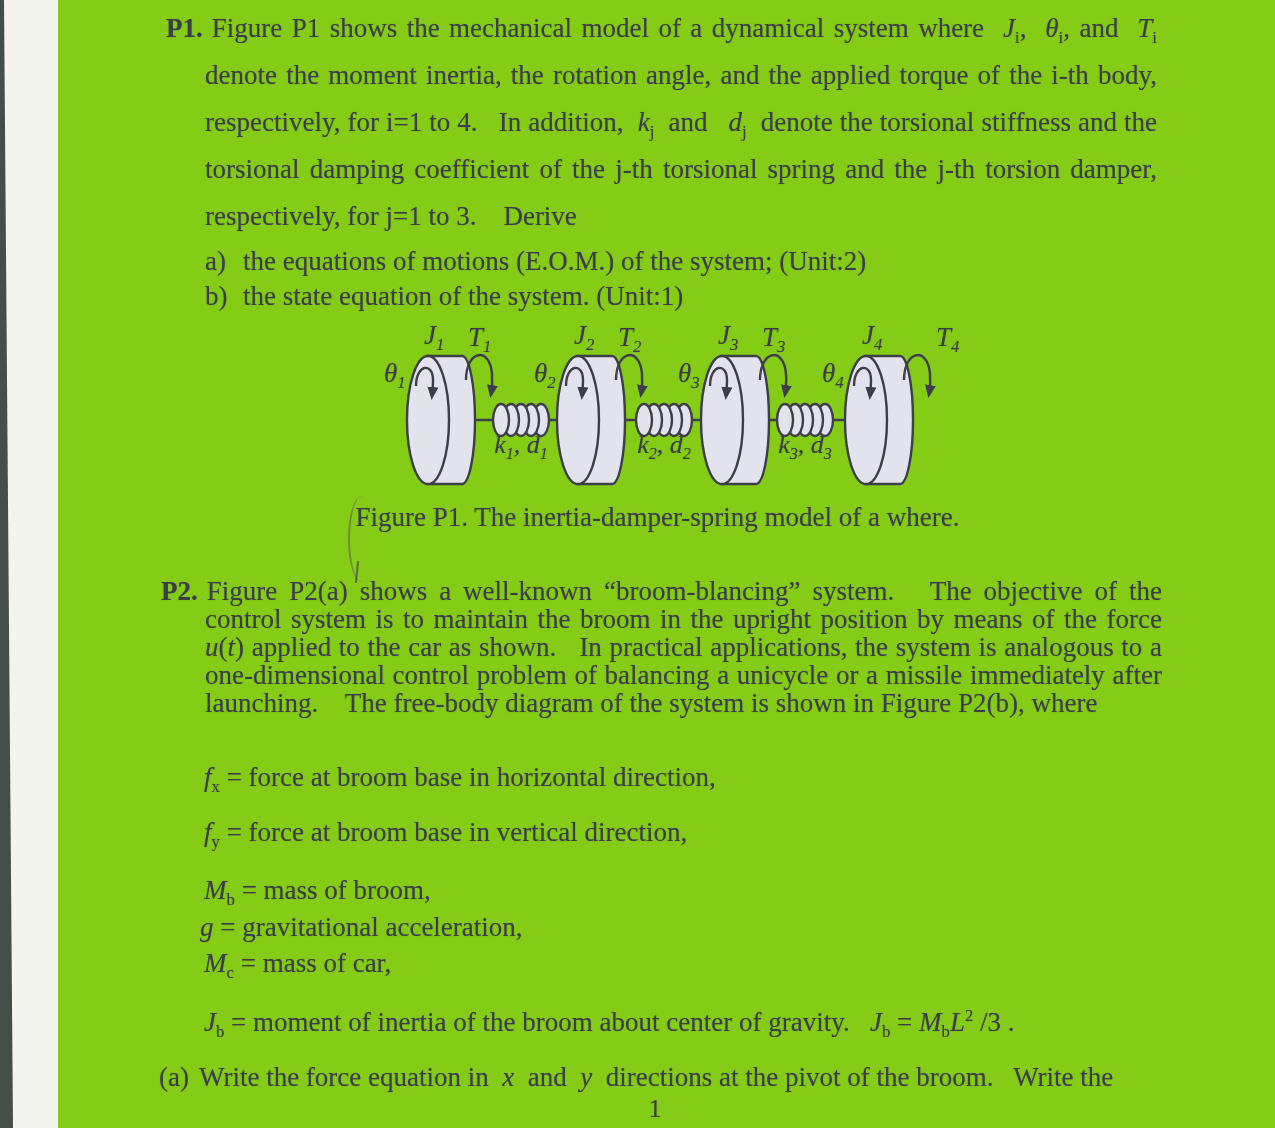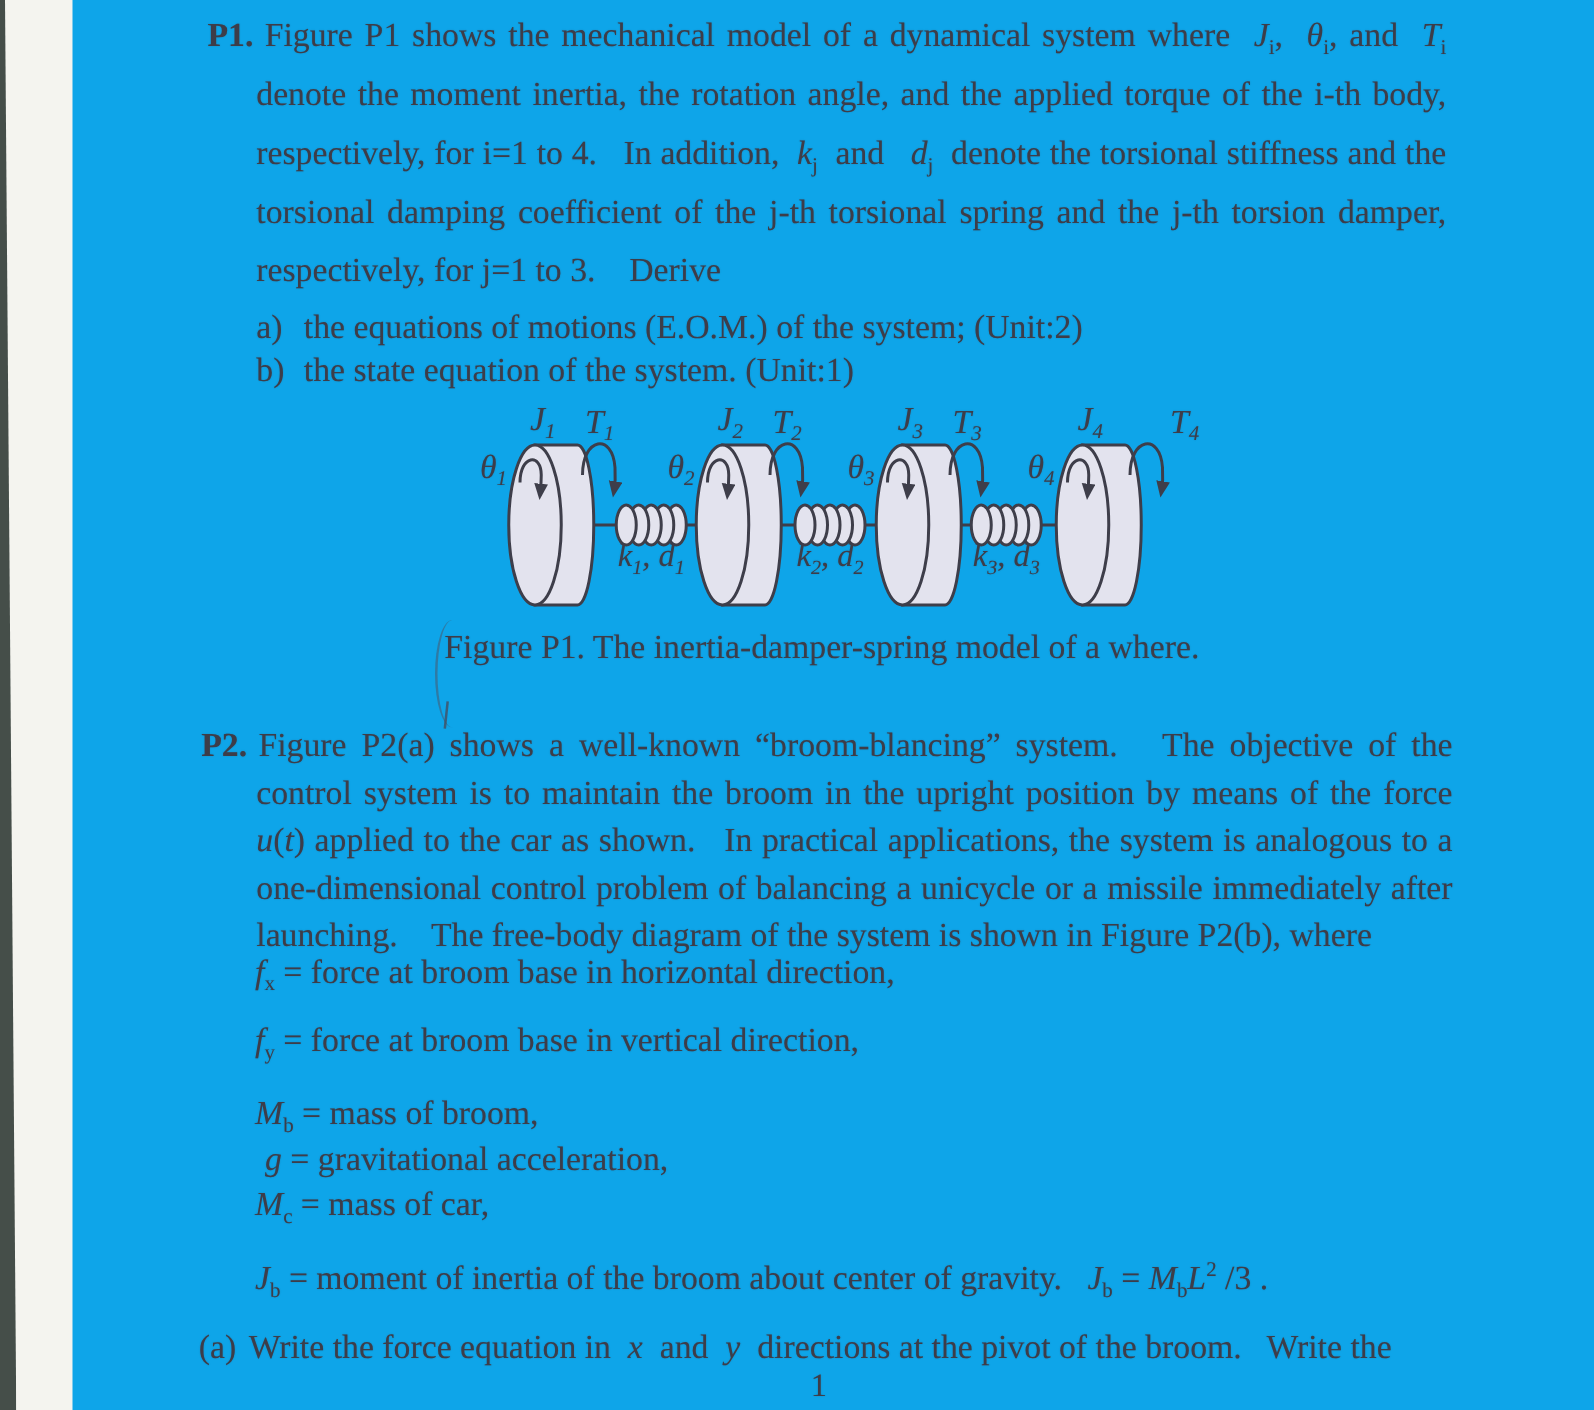--- a/index.html
+++ b/index.html
@@ -1,30 +1,30 @@
 <!DOCTYPE html>
 <html><head>
 <meta charset="utf-8">
 <style>
   html,body{margin:0;padding:0;background:#39423d;}
   .sheet{
     position:relative;width:1275px;height:1128px;overflow:hidden;
-    background:#0ea5e9;
+    background:#84cc16;
     font-family:"Liberation Serif","DejaVu Serif",serif;
     color:#3d3d49;
     text-shadow:0 0 1px rgba(62,62,78,.45);
   }
   .edge-white{position:absolute;left:0;top:0;width:58px;height:1128px;background:#f4f4ef;}
   .edge-dark{
     position:absolute;left:0;top:0;width:16px;height:1128px;background:#454e49;
     clip-path:polygon(0 0,4px 0,13px 100%,0 100%);
   }
   .para{position:absolute;font-size:27px;text-align:justify;white-space:pre-wrap;}
   .p1{left:166px;top:5px;width:952px;line-height:47px;padding-left:39px;text-indent:-39px;}
-  .p2{left:161px;top:577px;width:957px;line-height:38px;padding-left:44px;text-indent:-44px;}
+  .p2{left:161px;top:577px;width:957px;line-height:28px;padding-left:44px;text-indent:-44px;}
   .plabel{font-weight:bold;margin-right:9px;}
   .line{position:absolute;font-size:27px;line-height:38px;white-space:pre;}
   .ilabel{display:inline-block;width:38px;}
   .alabel{display:inline-block;width:40px;}
   i{font-style:italic;}
   sub{font-size:62%;line-height:0;}
   sup{font-size:62%;line-height:0;}
   .fig{position:absolute;left:380px;top:316px;width:565px;height:190px;}
   .fig svg{position:absolute;left:0;top:0;}
   .flab{position:absolute;font-size:27px;font-style:italic;white-space:pre;}
@@ -133,20 +133,20 @@
   <div class="caption">Figure P1. The inertia-damper-spring model of a where.</div>
 
   <div class="stray-arc"></div>
   <div class="stray-tick"></div>
 
   <div class="para p2"><b class="plabel">P2.</b><span>Figure P2(a) shows a well-known “broom-blancing” system.   The objective of the control system is to maintain the broom in the upright position by means of the force  <i>u</i>(<i>t</i>) applied to the car as shown.   In practical applications, the system is analogous to a one-dimensional control problem of balancing a unicycle or a missile immediately after launching.    The free-body diagram of the system is shown in Figure P2(b), where</span></div>
 
   <div class="line" style="left:204px;top:758px;"><i>f</i><sub>x</sub> = force at broom base in horizontal direction,</div>
   <div class="line" style="left:204px;top:871px;"><i>M</i><sub>b</sub> = mass of broom,</div>
   <div class="line" style="left:204px;top:813px;"><i>f</i><sub>y</sub> = force at broom base in vertical direction,</div>
-  <div class="line" style="left:212px;top:908px;"><i>g</i> = gravitational acceleration,</div>
+  <div class="line" style="left:200px;top:908px;"><i>g</i> = gravitational acceleration,</div>
   <div class="line" style="left:204px;top:944px;"><i>M</i><sub>c</sub> = mass of car,</div>
   <div class="line" style="left:204px;top:1003px;"><i>J</i><sub>b</sub> = moment of inertia of the broom about center of gravity.   <i>J</i><sub>b</sub> = <i>M</i><sub>b</sub><i>L</i><sup>2</sup> /3 .</div>
 
   <div class="line" style="left:159px;top:1058px;"><span class="alabel">(a)</span><span>Write the force equation in  <i>x</i>  and  <i>y</i>  directions at the pivot of the broom.   Write the</span></div>
 
   <div class="pagenum">1</div>
 </div>
 
 </body></html>

